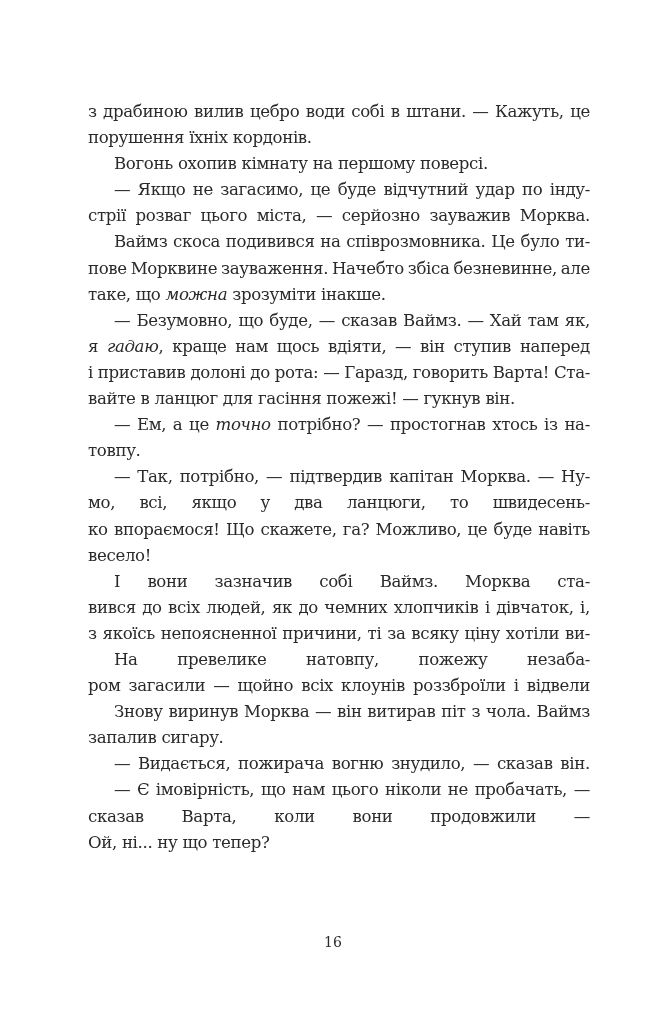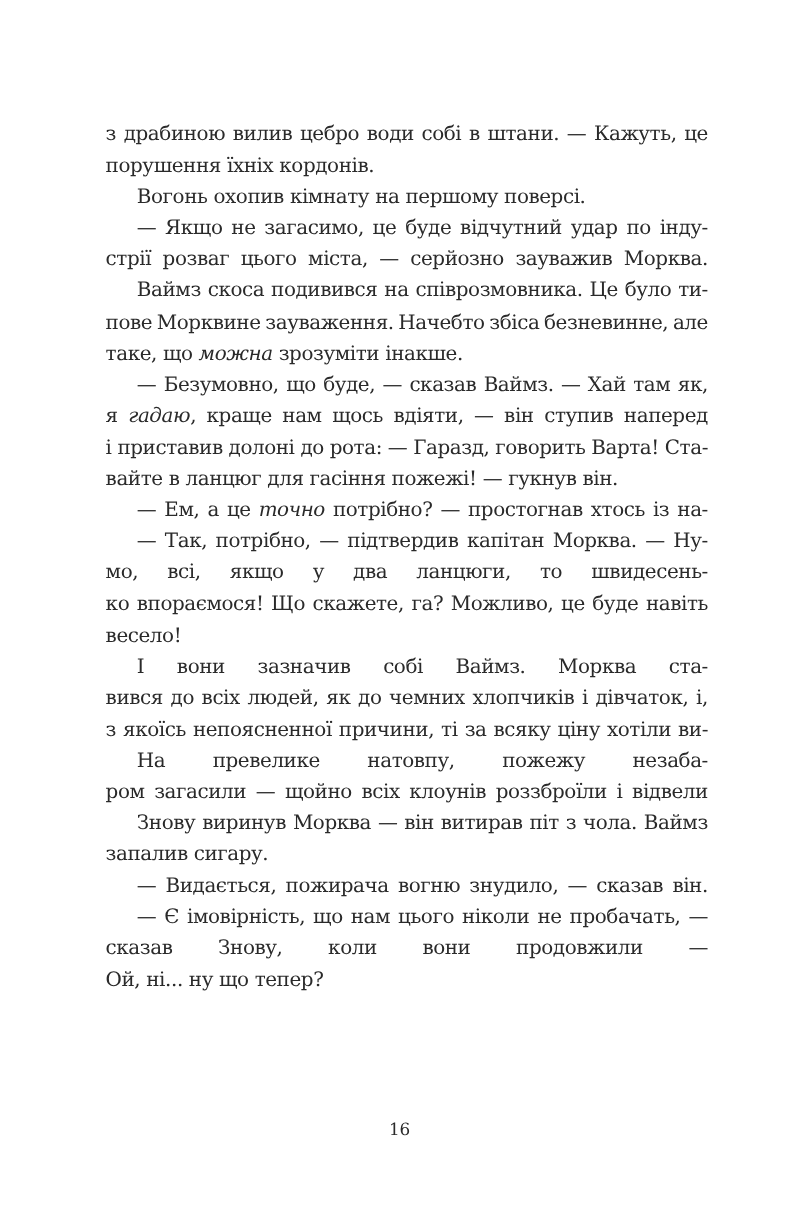--- a/index.html
+++ b/index.html
@@ -150,20 +150,23 @@
         <span class="w">а</span>
         <span class="w">це</span>
         <span class="w"><i>точно</i></span>
         <span class="w">потрібно?</span>
         <span class="w">—</span>
         <span class="w">простогнав</span>
         <span class="w">хтось</span>
         <span class="w">із</span>
         <span class="w">на-</span>
       </div>
+      <div class="line left">
+        <span class="w">товпу.</span>
+      </div>
       <div class="line just indent">
         <span class="w">—</span>
         <span class="w">Так,</span>
         <span class="w">потрібно,</span>
         <span class="w">—</span>
         <span class="w">підтвердив</span>
         <span class="w">капітан</span>
         <span class="w">Морква.</span>
         <span class="w">—</span>
         <span class="w">Ну-</span>
@@ -277,21 +280,21 @@
         <span class="w">що</span>
         <span class="w">нам</span>
         <span class="w">цього</span>
         <span class="w">ніколи</span>
         <span class="w">не</span>
         <span class="w">пробачать,</span>
         <span class="w">—</span>
       </div>
       <div class="line just">
         <span class="w">сказав</span>
-        <span class="w">Знову,</span>
+        <span class="w">Варта,</span>
         <span class="w">коли</span>
         <span class="w">вони</span>
         <span class="w">продовжили</span>
         <span class="w">—</span>
       </div>
       <div class="line left">
         <span class="w">Ой,</span>
         <span class="w">ні...</span>
         <span class="w">ну</span>
         <span class="w">що</span>

